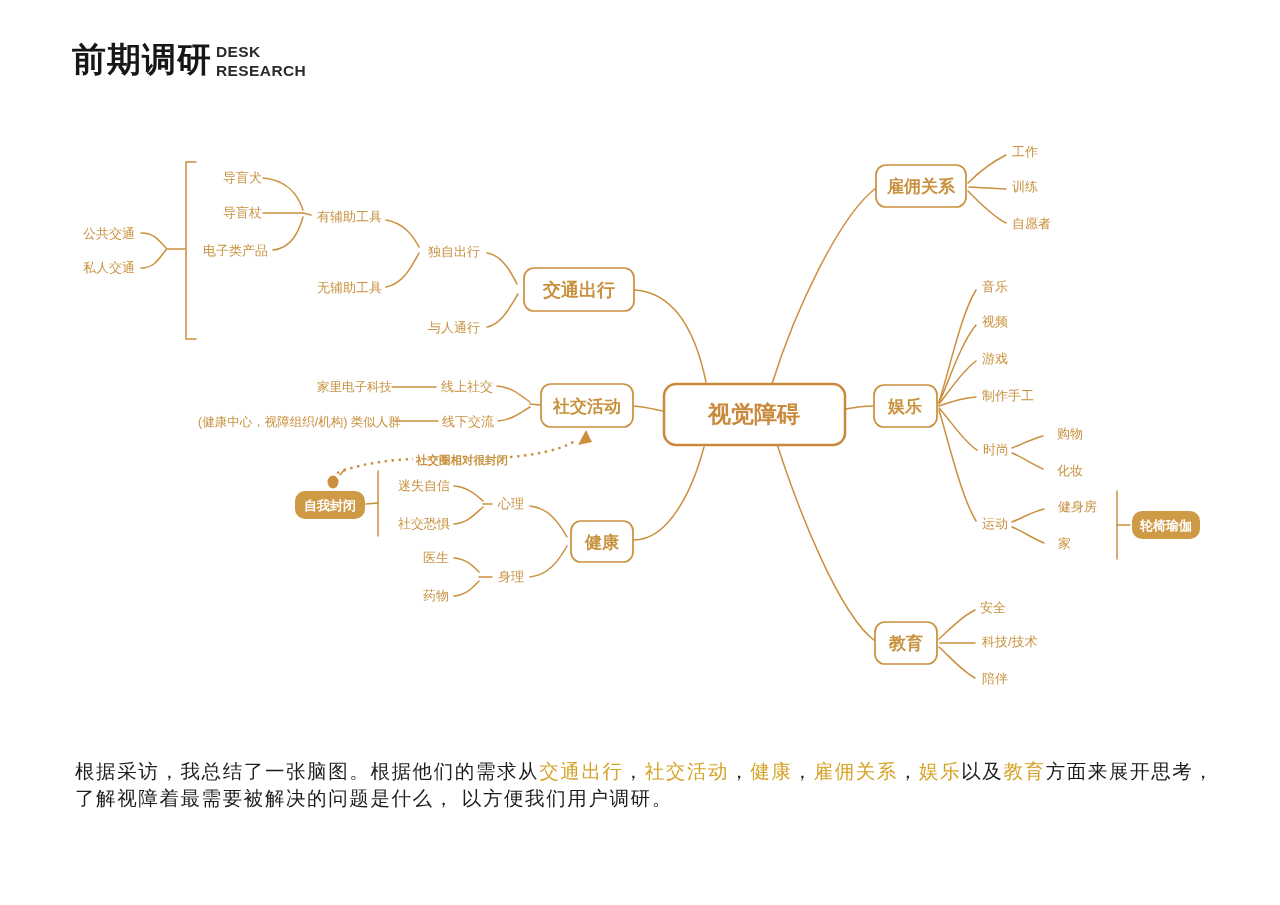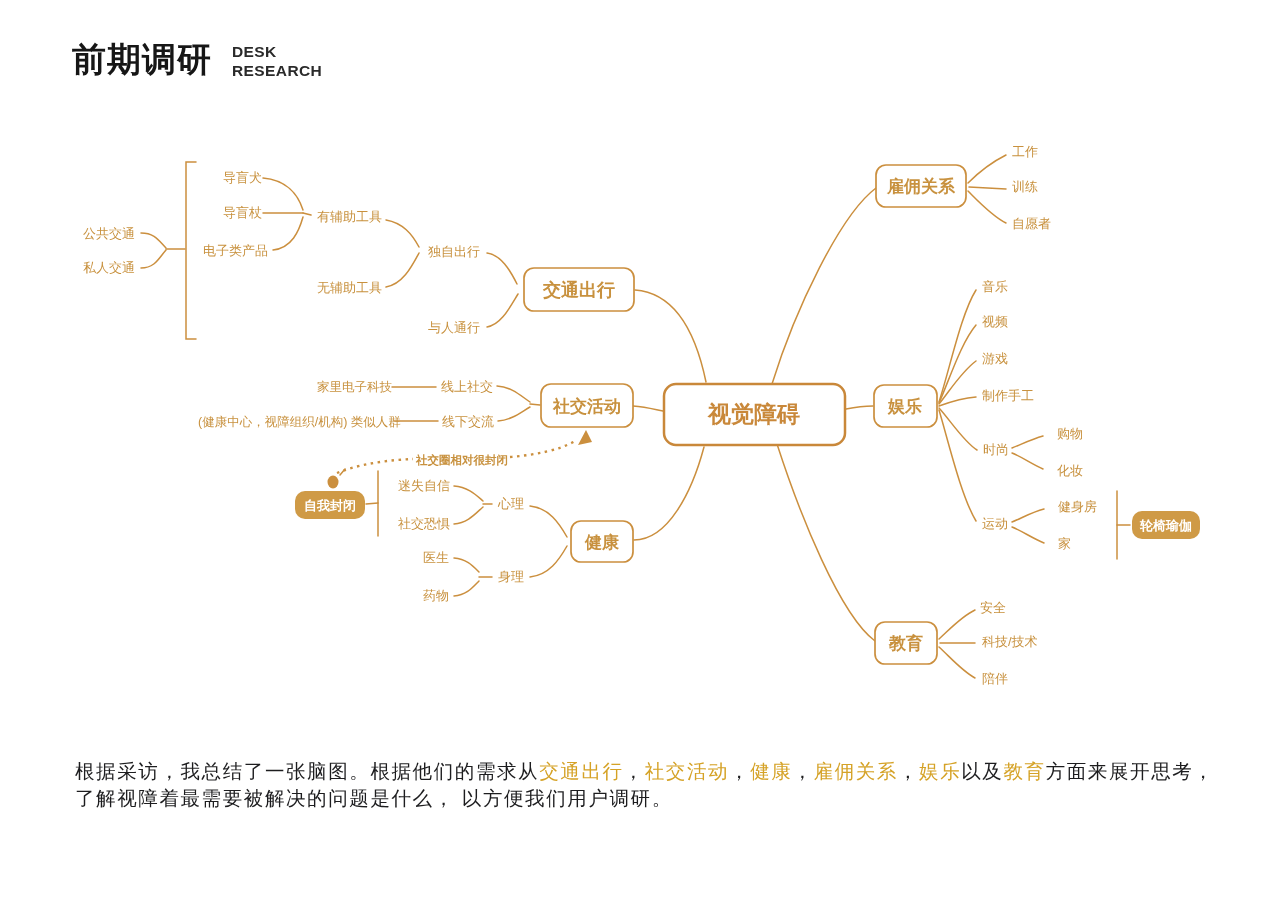--- a/index.html
+++ b/index.html
@@ -2,21 +2,21 @@
 <html><head>
 <meta charset="utf-8">
 <style>
   html,body{margin:0;padding:0;background:#ffffff;}
   body{font-family:"Liberation Sans","DejaVu Sans",sans-serif;}
   .canvas{position:relative;width:1280px;height:905px;background:#fff;overflow:hidden;}
 
   
   .hdr{position:absolute;left:72px;top:40px;display:flex;align-items:flex-start;}
   .hdr-title{font-size:34px;font-weight:900;color:#161616;letter-spacing:1px;line-height:38px;}
-  .hdr-sub{margin-left:20px;margin-top:2px;font-size:15.5px;font-weight:600;color:#2a2a2a;line-height:19px;letter-spacing:0.4px;}
+  .hdr-sub{margin-left:4px;margin-top:2px;font-size:15.5px;font-weight:600;color:#2a2a2a;line-height:19px;letter-spacing:0.4px;}
 
   
   svg.map{position:absolute;left:0;top:0;}
   .ln{fill:none;stroke:#CB8F3E;stroke-width:1.5;stroke-linecap:round;}
   .box{fill:#ffffff;stroke:#CB8F3E;stroke-width:1.7;}
   .cbox{fill:#ffffff;stroke:#C9883A;stroke-width:2.5;}
   .fbox{fill:#CF9A46;stroke:none;}
   text{fill:#C8913E;}
   .leaf{font-size:13px;font-weight:500;}
   .leaf-sm{font-size:12.5px;font-weight:500;}

